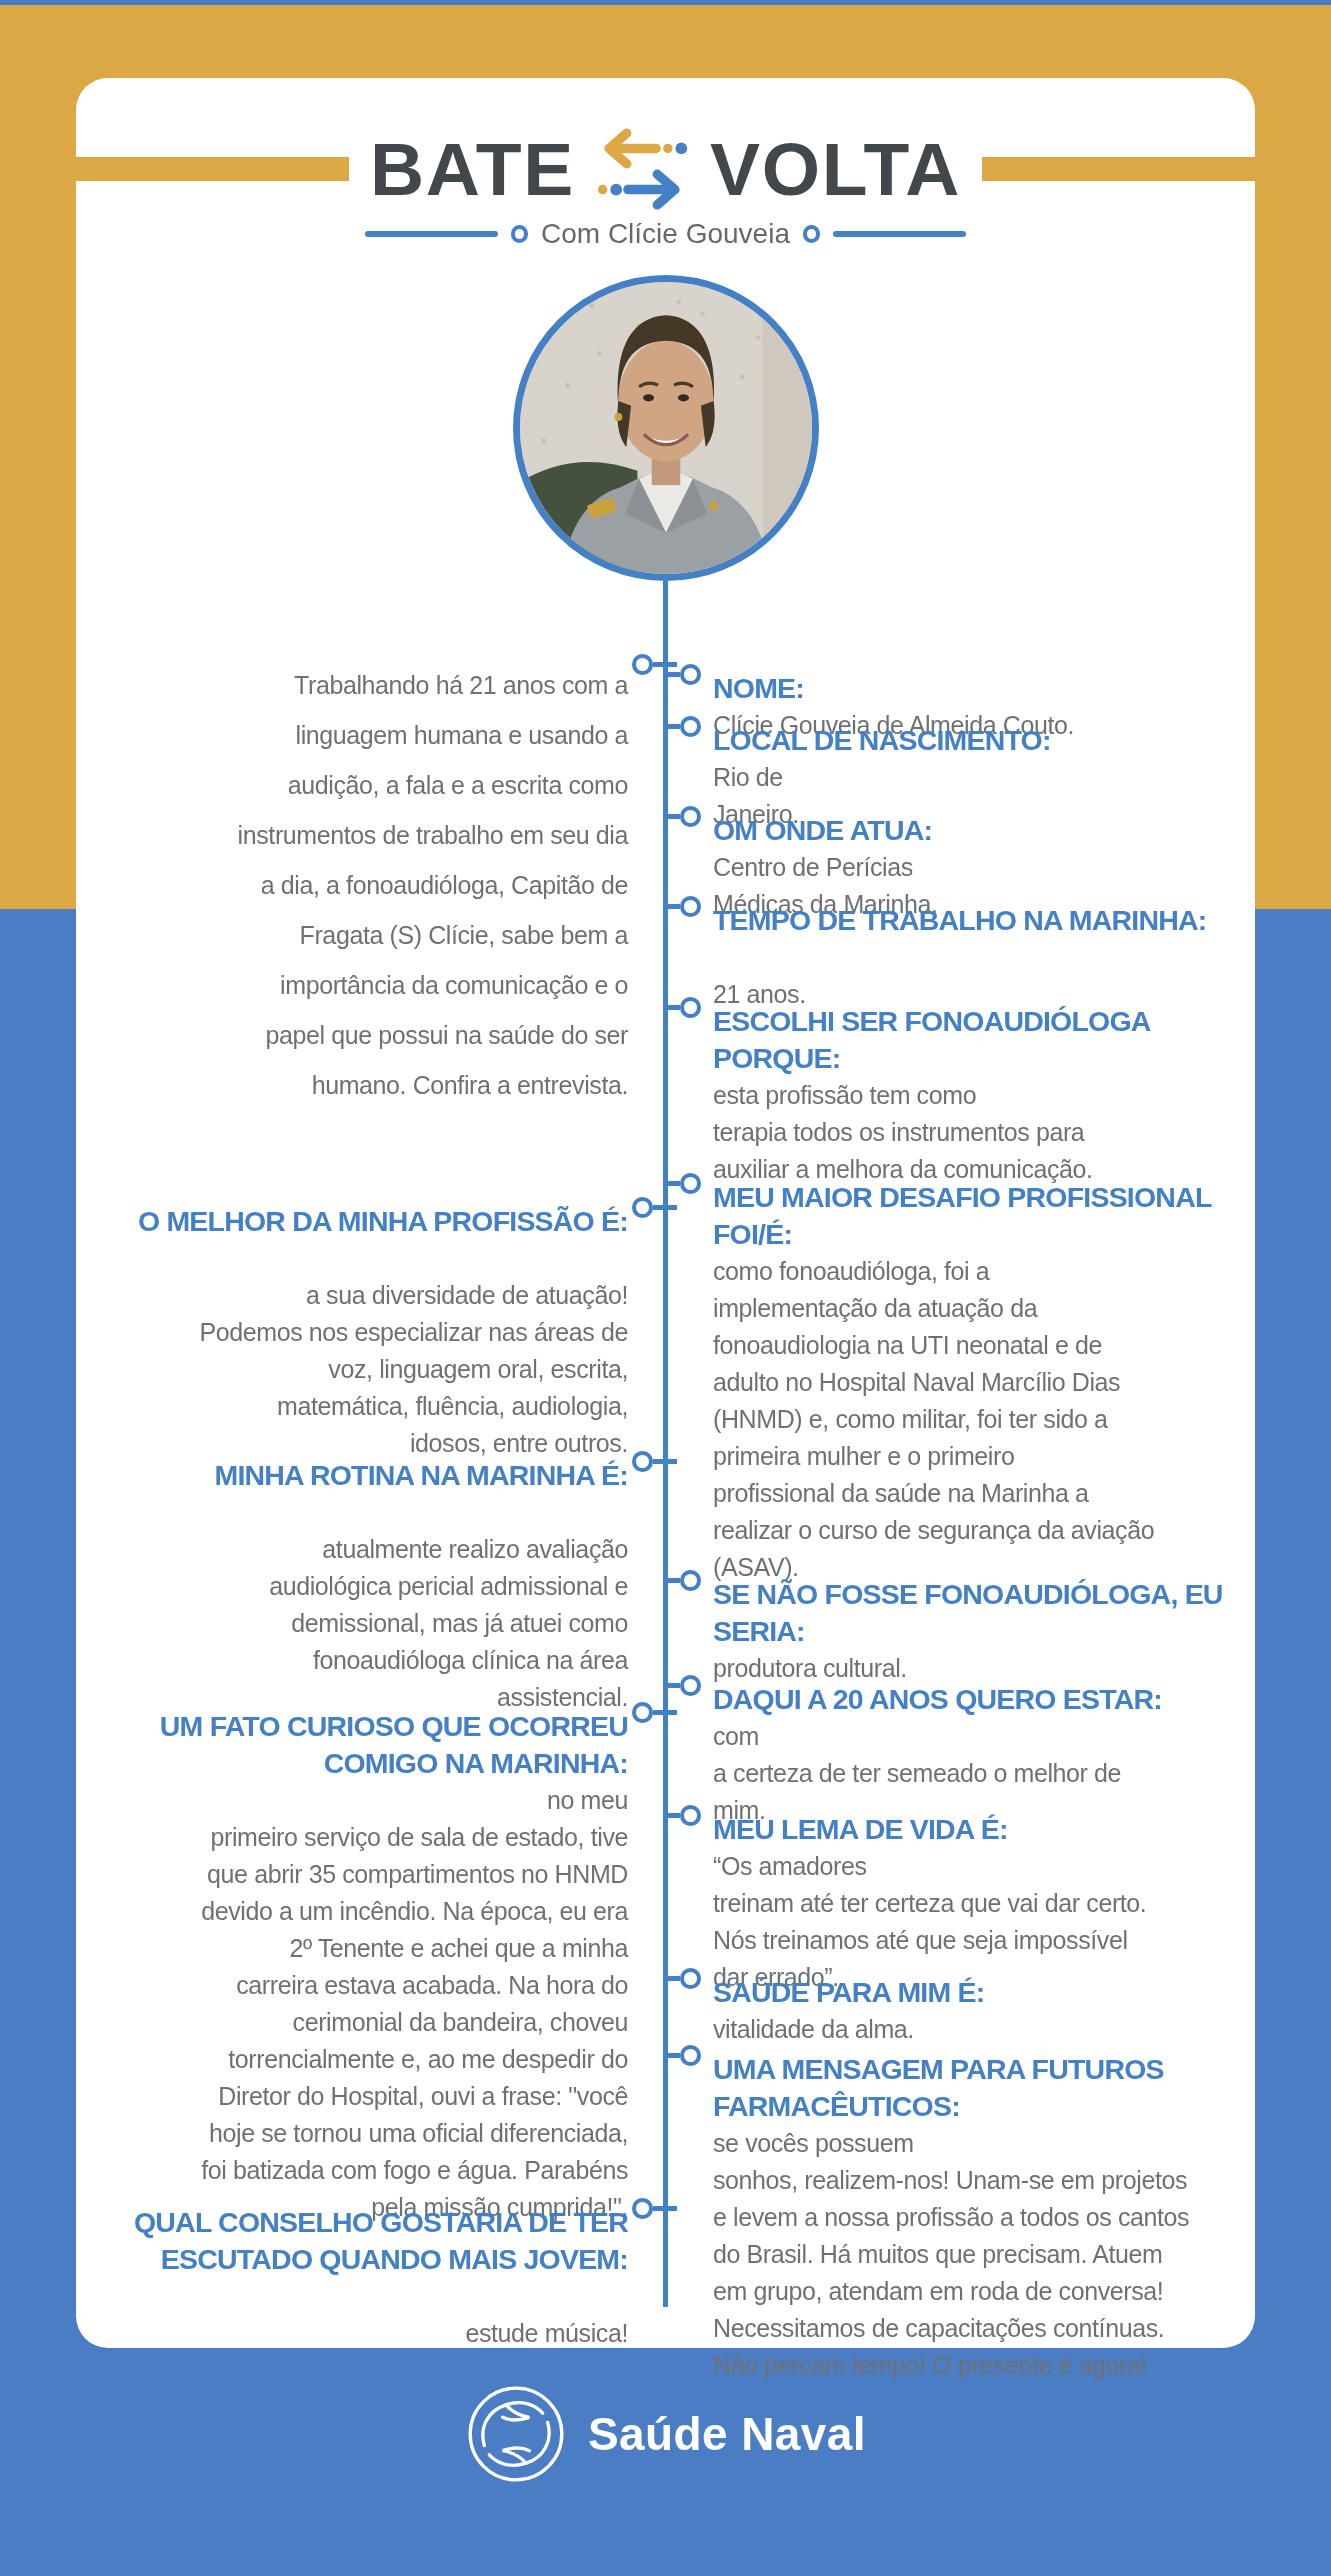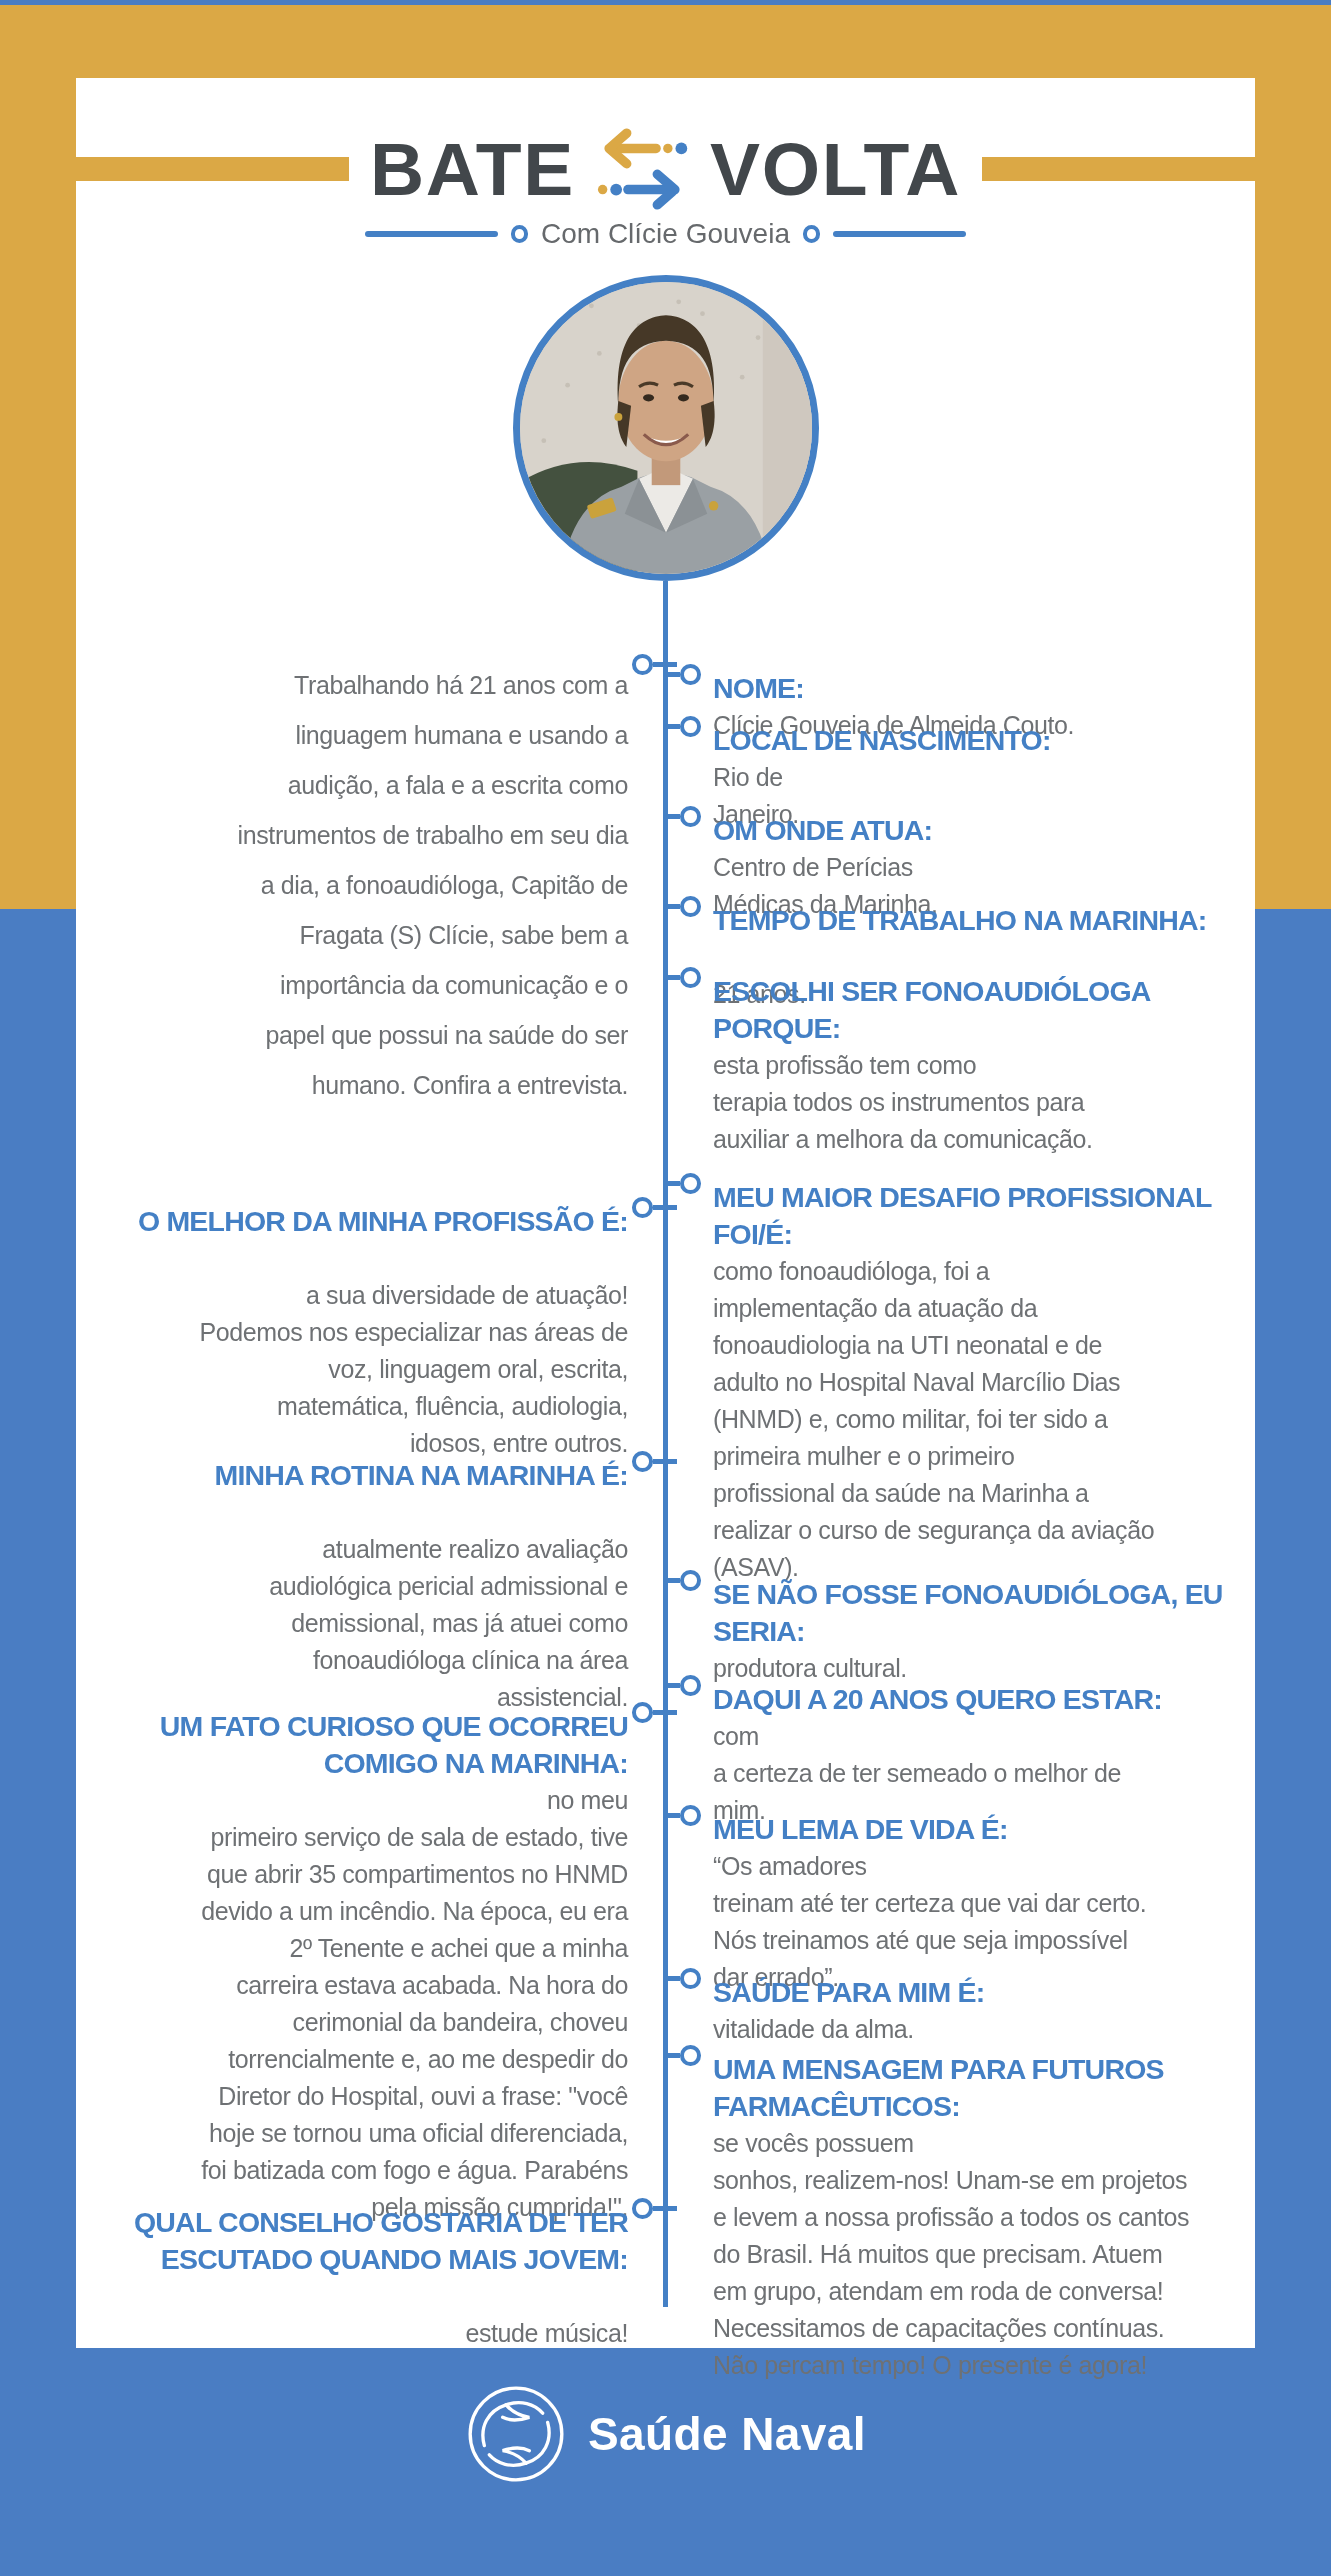--- a/index.html
+++ b/index.html
@@ -1,19 +1,19 @@
 <!DOCTYPE html>
 <html style="font-size:12.7px"><head>
 <meta charset="utf-8">
 <style>
   html,body{margin:0;padding:0;}
   body{font-family:"Liberation Sans",sans-serif;}
   .page{position:relative;width:1332px;height:2576px;overflow:hidden;
         background:linear-gradient(to bottom,#4A7DC3 0px,#4A7DC3 4.8px,#DBA845 4.8px,#DBA845 909px,#4A7DC3 909px,#4A7DC3 2576px);}
-  .card{position:absolute;left:76px;top:78px;width:1179px;height:2270px;background:#ffffff;}
+  .card{position:absolute;left:76px;top:78px;width:1179px;height:2270px;background:#ffffff;border-radius:32px;}
 
   
   .title-row{position:absolute;top:44px;left:0;right:0;display:flex;align-items:center;gap:20.6px;}
   .gold-bar{flex:1;height:24px;background:#DBA845;}
   .title-text{font-size:75px;font-weight:700;color:#42474B;letter-spacing:1.6px;line-height:1;}
   .swap-ico{width:94px;height:94px;flex:0 0 auto;}
 
   .subtitle-row{position:absolute;top:140px;left:0;right:0;display:flex;align-items:center;justify-content:center;gap:12.7px;}
   .sub-line{width:133px;height:5.5px;background:#4480C5;border-radius:3.2px;}
   .sub-ring{width:9.5px;height:9.5px;border:4px solid #4480C5;border-radius:50%;background:#fff;}
@@ -187,21 +187,21 @@
     <div class="sec col-right" style="top:720px">
       <b class="lbl">OM ONDE ATUA:</b>
       <span class="txt">Centro de Perícias
 Médicas da Marinha.</span>
     </div>
     <div class="sec col-right" style="top:810px">
       <b class="lbl">TEMPO DE TRABALHO NA MARINHA:</b>
       <span class="txt">
 21 anos.</span>
     </div>
-    <div class="sec col-right" style="top:881px">
+    <div class="sec col-right" style="top:911px">
       <b class="lbl">ESCOLHI SER FONOAUDIÓLOGA
 PORQUE:</b>
       <span class="txt">esta profissão tem como
 terapia todos os instrumentos para
 auxiliar a melhora da comunicação.</span>
     </div>
     <div class="sec col-right" style="top:1087px">
       <b class="lbl">MEU MAIOR DESAFIO PROFISSIONAL
 FOI/É:</b>
       <span class="txt">como fonoaudióloga, foi a

